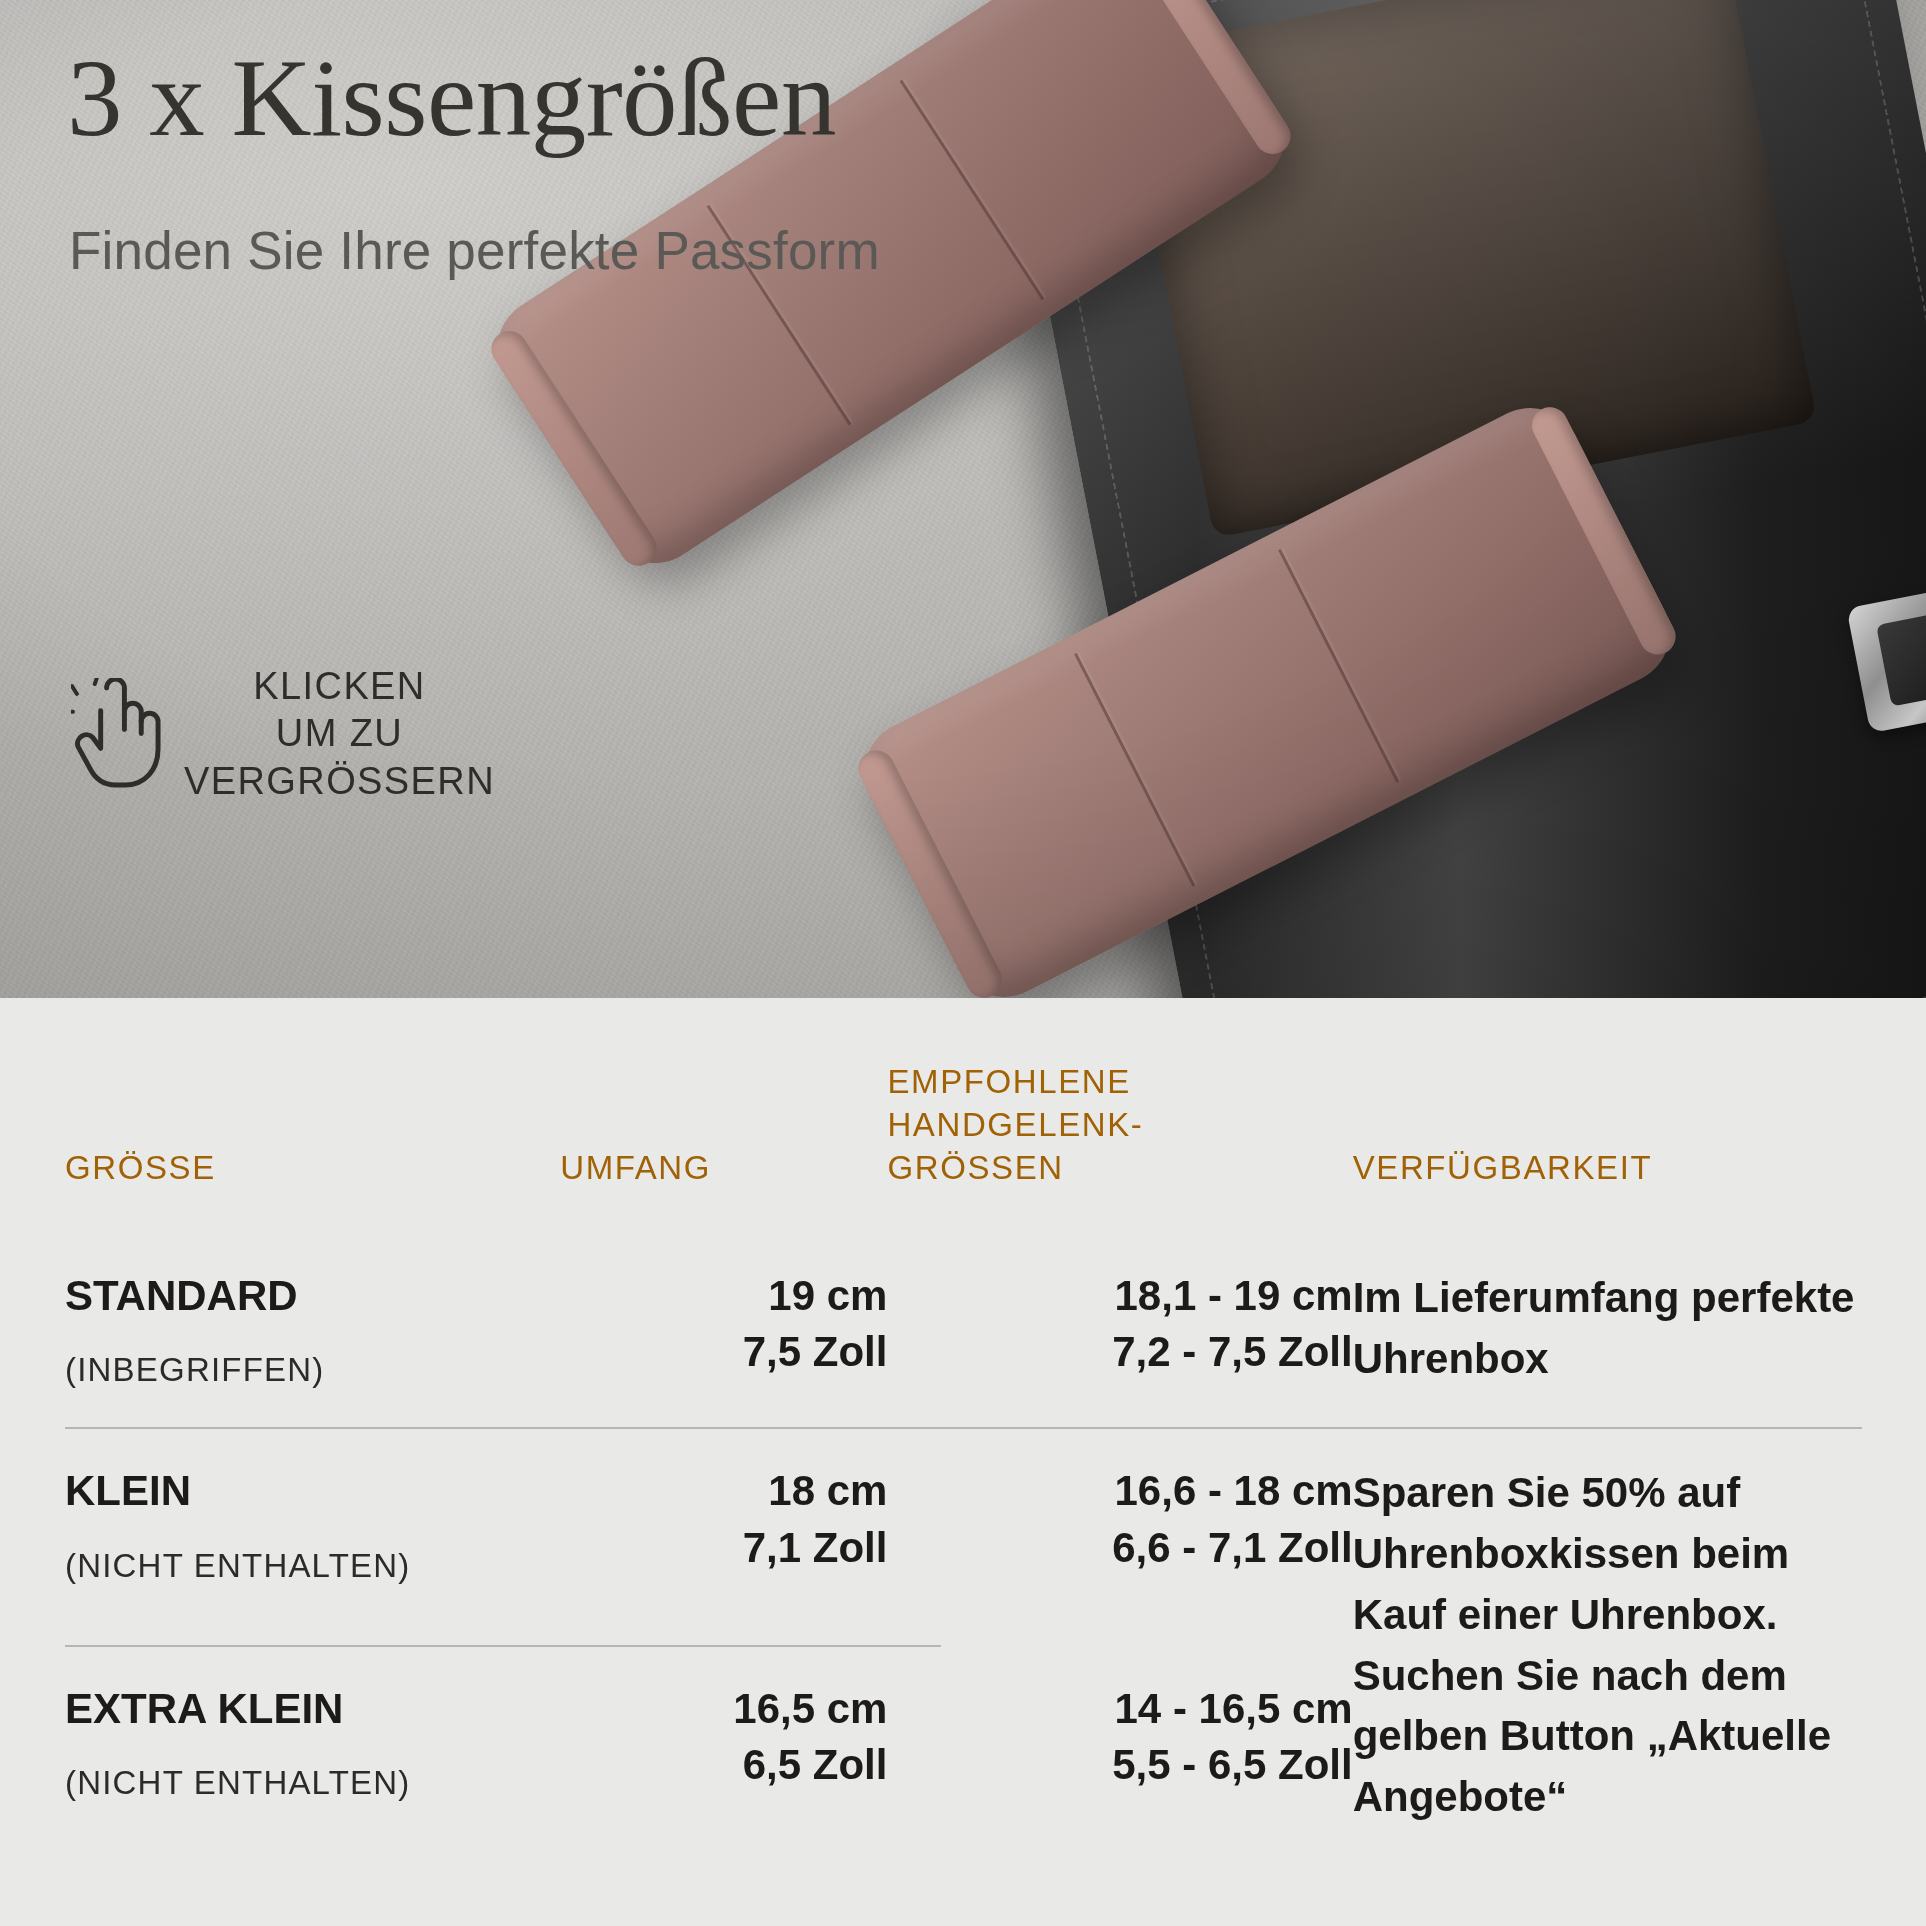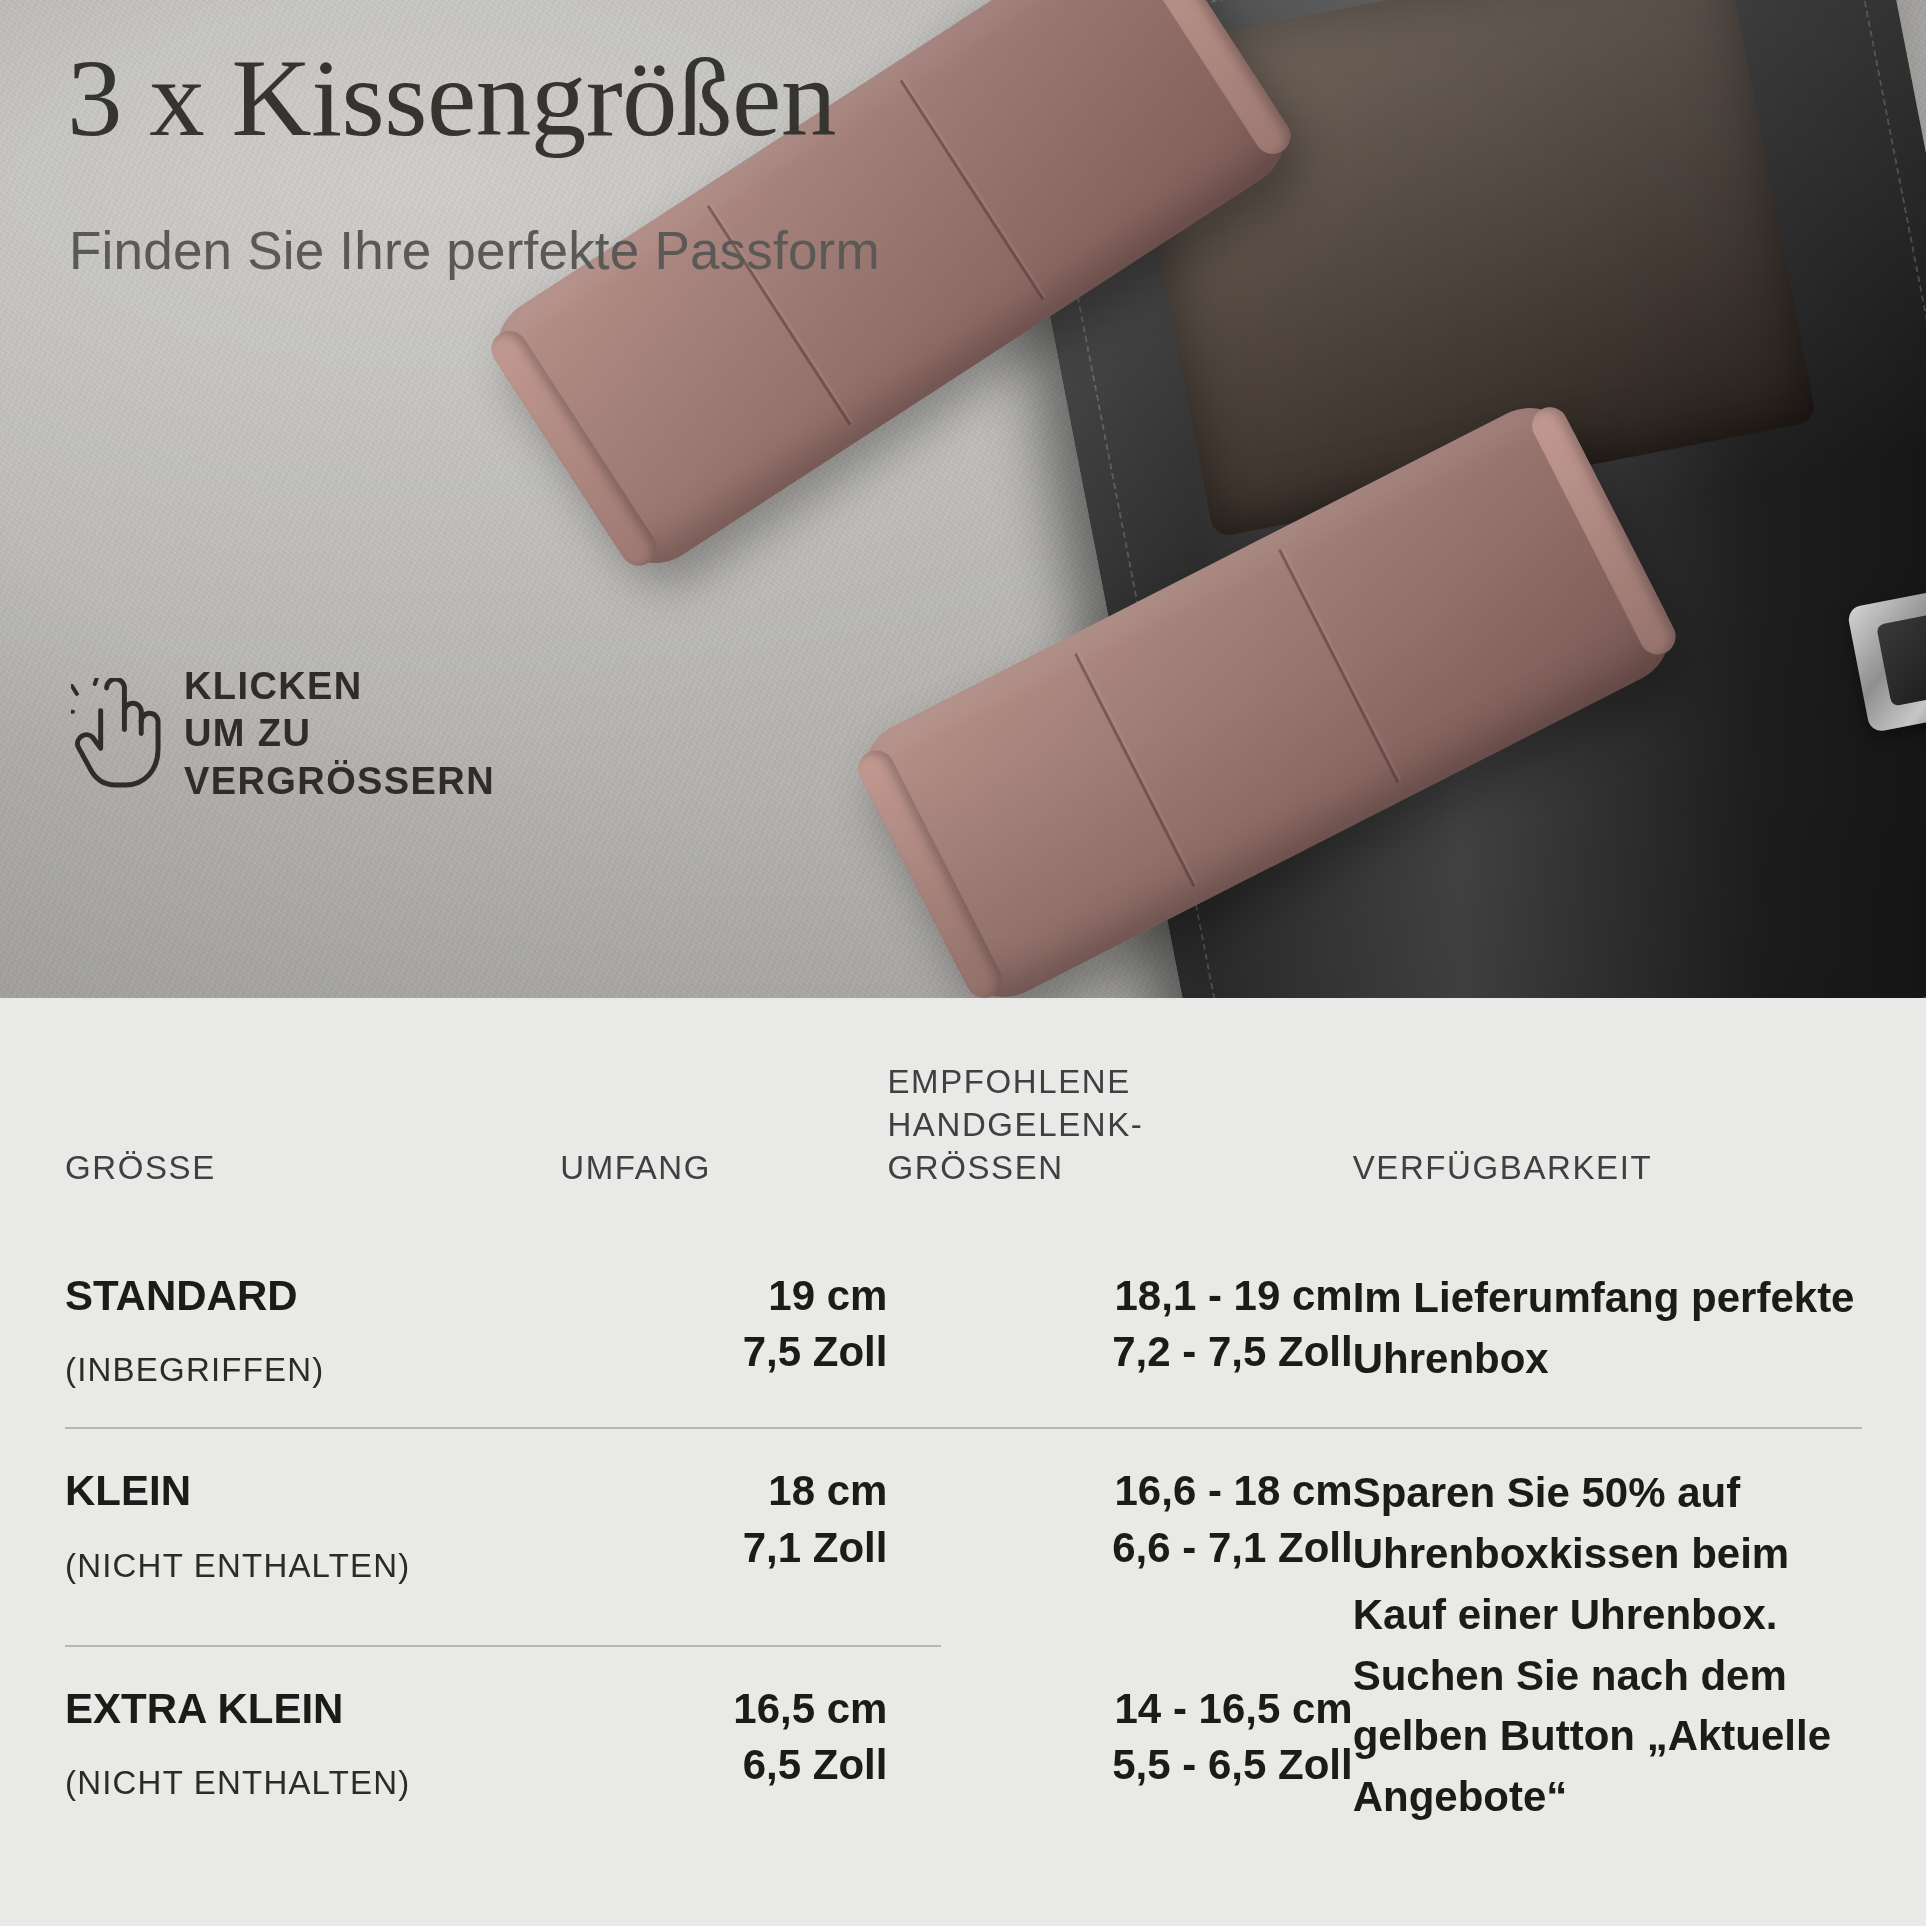--- a/index.html
+++ b/index.html
@@ -140,26 +140,27 @@
     left: 71px;
     bottom: 193px;
     display: flex;
     align-items: center;
     gap: 22px;
     color: #32302f;
   }
   .magnify-hint .hand-icon svg { display: block; }
   .magnify-hint .hint-text {
     font-size: 38px;
-    font-weight: 700;
+    font-weight: 400;
     letter-spacing: 1.4px;
     line-height: 1.25;
     text-transform: uppercase;
     white-space: pre-line;
     color: #2f2d2c;
+    text-align: center;
   }
 
   
   .hero-title {
     position: absolute;
     left: 67px;
     top: 40px;
     font-family: "Liberation Serif", serif;
     font-size: 111px;
     line-height: 1.05;
@@ -193,21 +194,21 @@
   table.size-table col.c2 { width: 327px; }
   table.size-table col.c3 { width: 465px; }
   table.size-table col.c4 { width: 509px; }
 
   th.head {
     text-align: left;
     vertical-align: bottom;
     font-size: 33px;
     font-weight: 400;
     letter-spacing: 1.6px;
-    color: #404040;
+    color: #a16207;
     text-transform: uppercase;
     padding: 0 0 44px 0;
     line-height: 1.3;
     white-space: pre-line;
   }
   td.cell {
     vertical-align: top;
     padding: 34px 0 34px 0;
     font-size: 42px;
     line-height: 1.35;

